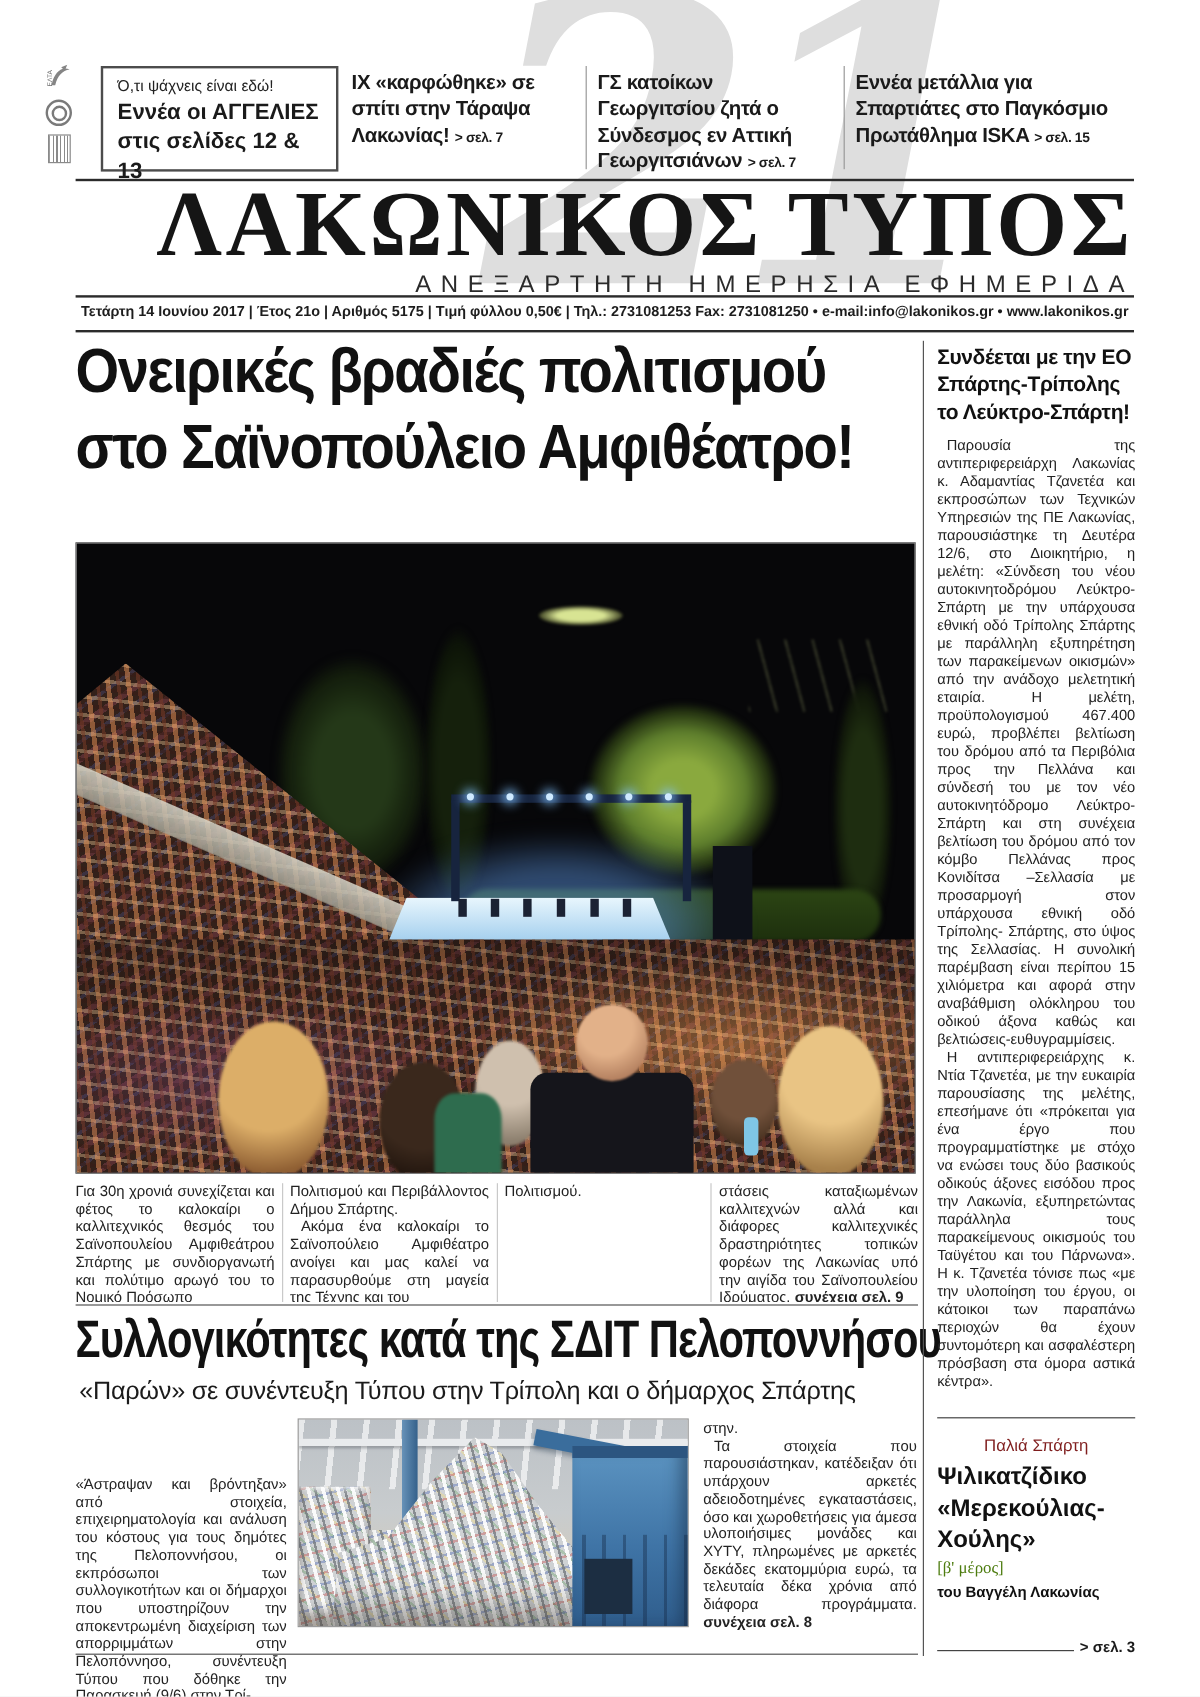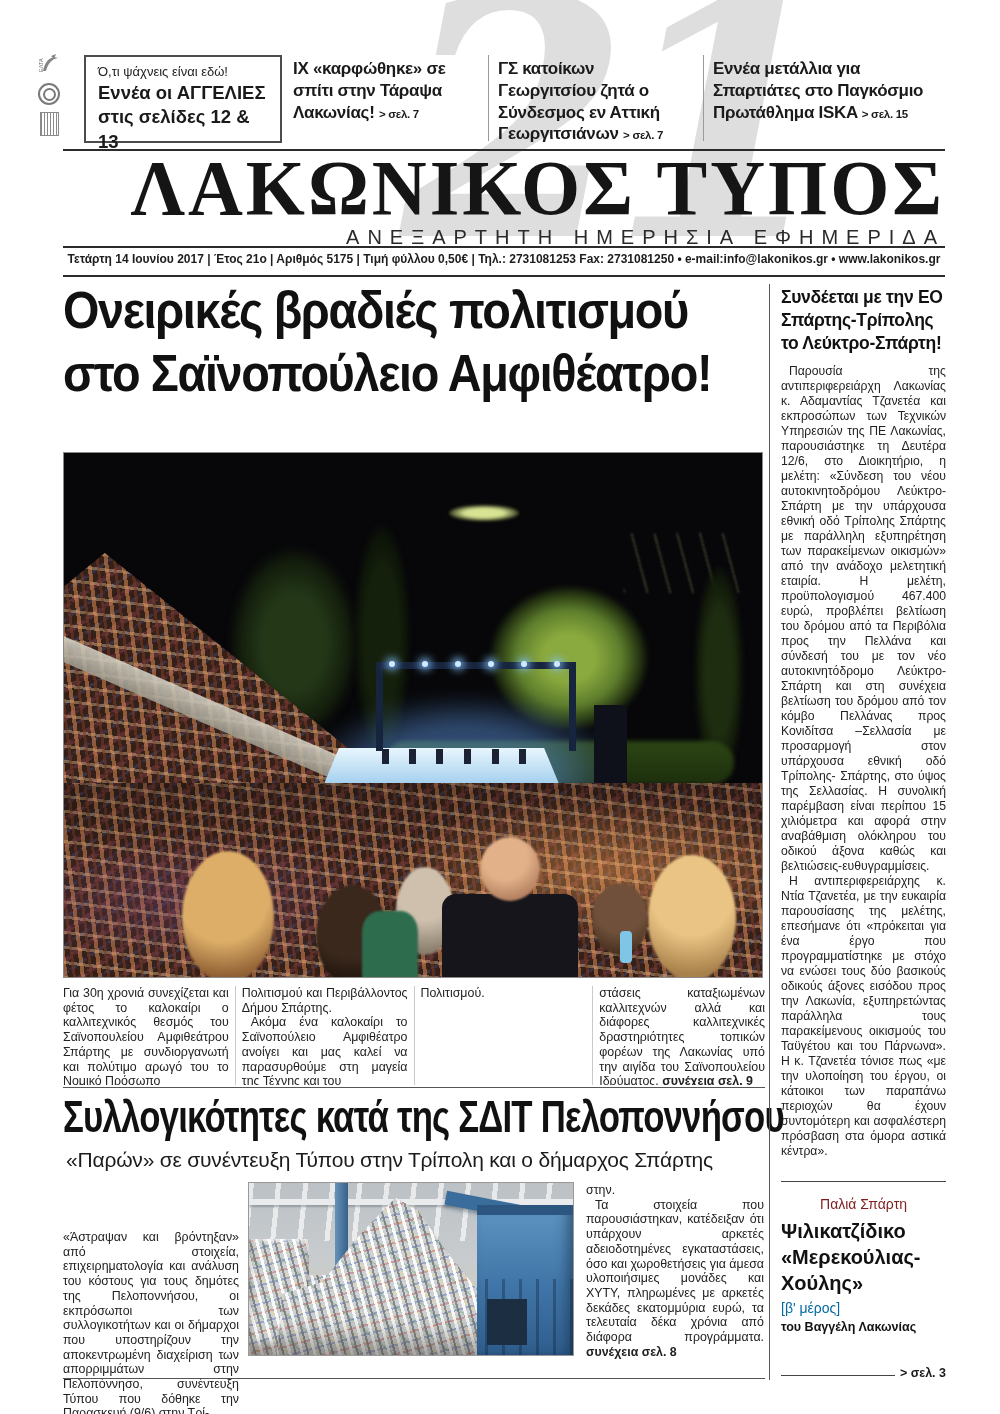--- a/index.html
+++ b/index.html
@@ -79,21 +79,21 @@
   
   .sidebar{left:769px;top:284px;width:177px;height:1096px;border-left:1px solid #555;
            padding-left:11px;box-sizing:border-box;display:flex;flex-direction:column;z-index:2;}
   .sidebar h3{margin:2px 0 10px 0;font-size:17.5px;font-weight:bold;line-height:1.3;
               letter-spacing:-.3px;color:#111;}
   .sidebar .bodytxt p{font-size:12.2px;line-height:15px;}
   .sidebar .bodytxt p{text-indent:8px;}
   .sb-div{border:none;border-top:1px solid #444;width:100%;margin:22px 0 14px 0;}
   .promo .kicker{margin:0;font-size:14px;color:#7f1d1d;text-align:center;}
   .promo .ptitle{margin:6px 0 4px 0;font-size:20px;font-weight:bold;line-height:1.3;color:#111;}
-  .promo .part{margin:2px 0;font-size:14px;color:#0369a1;}
+  .promo .part{margin:2px 0;font-size:14px;color:#4d7c0f;font-family:Liberation Serif, serif;}
   .promo .author{margin:4px 0 0 0;font-size:12.5px;font-weight:bold;color:#111;}
   .pageref{margin-top:auto;display:flex;align-items:flex-end;gap:5px;}
   .pageref .line{flex:1;border-bottom:1px solid #444;margin-bottom:4px;}
   .pageref .txt{font-size:12.5px;font-weight:bold;white-space:nowrap;}
 
   
   .photo1{left:63px;top:452px;width:700px;height:526px;background:#070709;overflow:hidden;
           border:1px solid #8a8a8a;box-sizing:border-box;z-index:2;}
   .p1 .blob{position:absolute;}
   .hill-lights{left:385px;top:52px;width:70px;height:16px;border-radius:50%;

